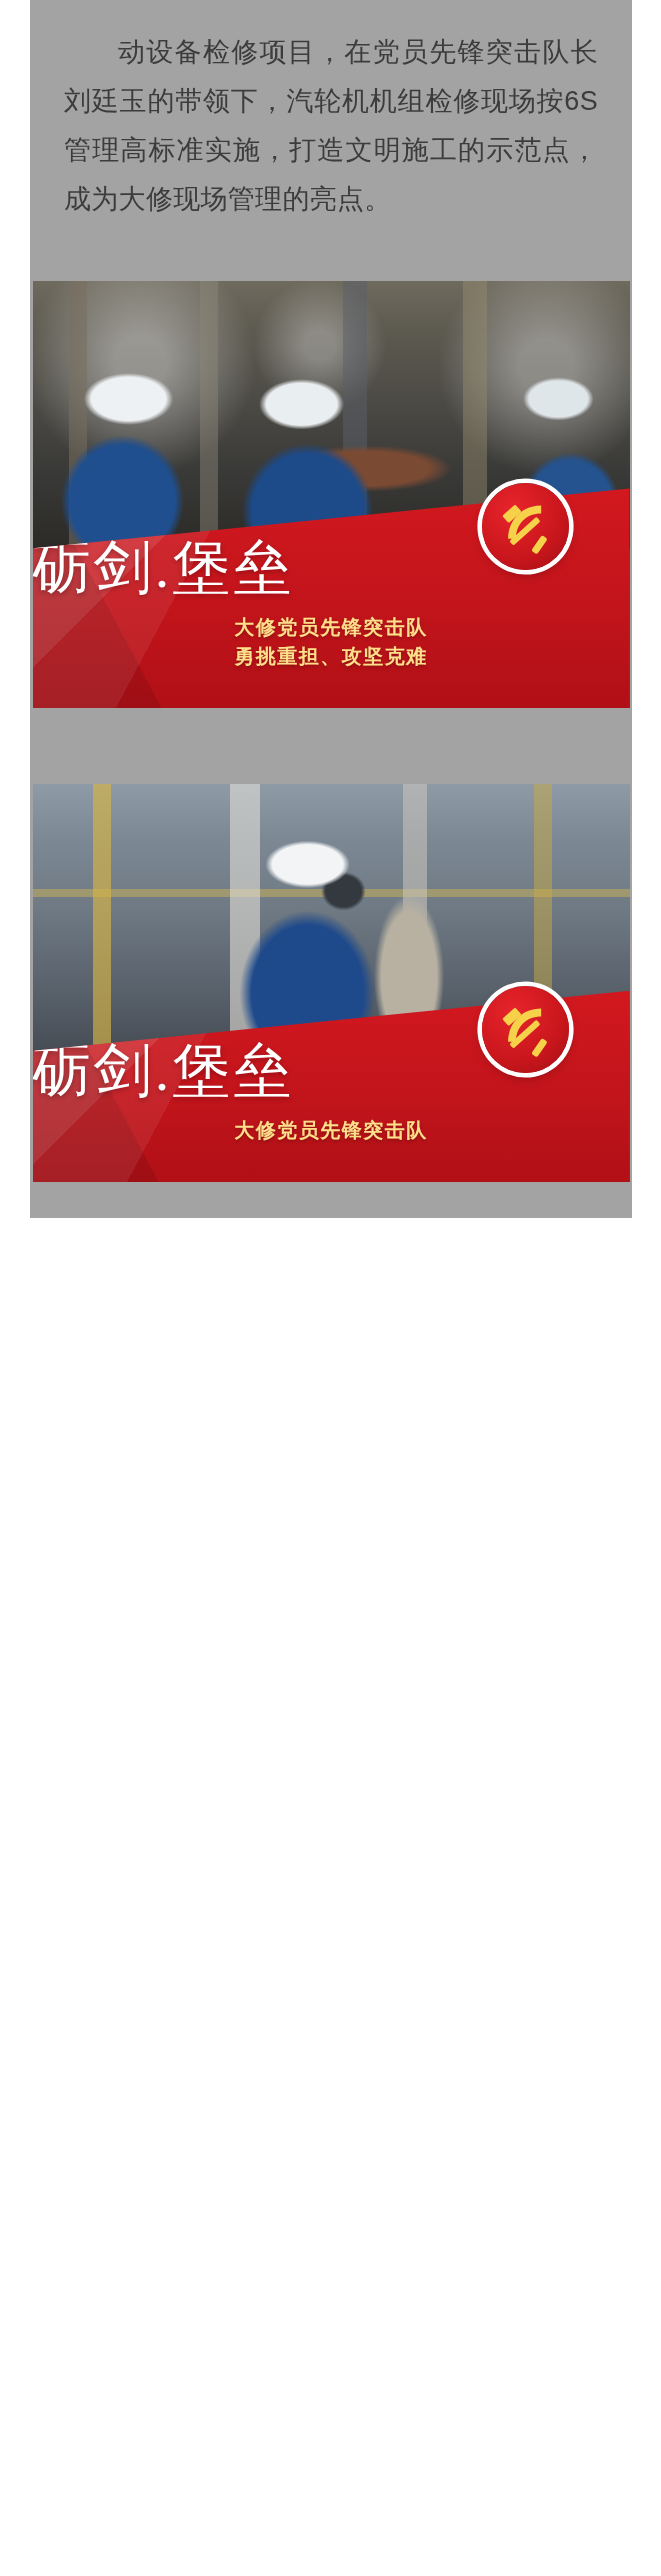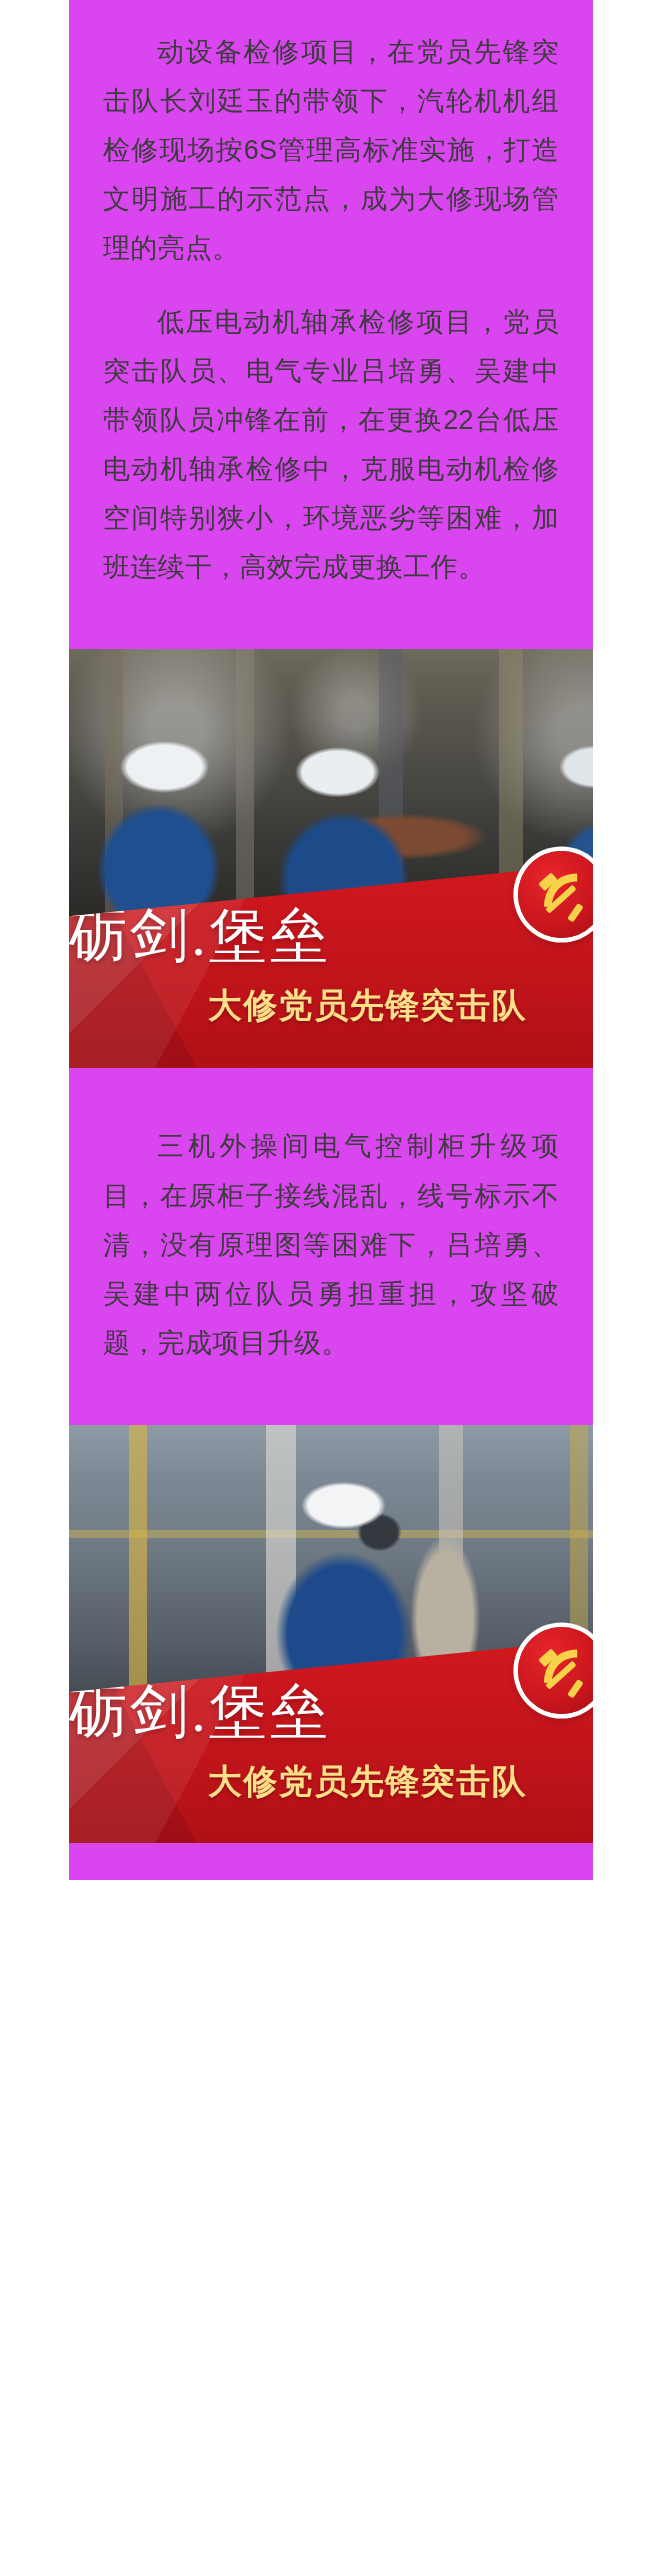--- a/index.html
+++ b/index.html
@@ -9,23 +9,23 @@
     background: #ffffff;
   }
   body {
     width: 662px;
     font-family: "Liberation Sans", "DejaVu Sans", sans-serif;
     color: #2b2b2b;
     -webkit-font-smoothing: antialiased;
   }
 
   .page {
-    width: 524px;
+    width: 602px;
     margin: 0 auto;
-    background: #d946ef;
+    background: #a3a3a3;
     position: relative;
     overflow: hidden;
   }
 
   
   .para {
     font-size: 27px;
     line-height: 1.82;
     letter-spacing: 0.3px;
     color: #3c3c3c;
@@ -156,21 +156,21 @@
     line-height: 1.08;
     margin: 0 0 13.4px 0;
     text-shadow: 0 2.1px 5.2px rgba(0,0,0,0.28);
     font-family: "Liberation Serif", "DejaVu Serif", serif;
   }
 
   .poster-sub {
     position: relative;
     text-align: center;
     color: #ffe08a;
-    font-size: 34px;
+    font-size: 20px;
     font-weight: 700;
     line-height: 1.42;
     letter-spacing: 1.5px;
     margin: 0;
     text-shadow: 0 1.5px 3.6px rgba(0,0,0,0.25);
   }
 
   
   .emblem {
     position: absolute;
@@ -187,21 +187,20 @@
 
   .spacer-sm { height: 9.3px; }
 </style>
 </head>
 <body>
 
 <div class="page">
 
   <div class="text-block">
     <p class="para">动设备检修项目，在党员先锋突击队长刘廷玉的带领下，汽轮机机组检修现场按6S管理高标准实施，打造文明施工的示范点，成为大修现场管理的亮点。</p>
-    <p class="para">低压电动机轴承检修项目，党员突击队员、电气专业吕培勇、吴建中带领队员冲锋在前，在更换22台低压电动机轴承检修中，克服电动机检修空间特别狭小，环境恶劣等困难，加班连续干，高效完成更换工作。</p>
   </div>
 
   <div class="poster">
     <div class="poster-photo">
       <div class="photo-a"></div>
     </div>
 
     <div class="emblem">
       <svg viewBox="0 0 100 100" aria-hidden="true">
         <g fill="#f6d24a">
@@ -211,25 +210,25 @@
 
           <path d="M68 26 C 46 26, 30 42, 30 64 L 39 64 C 39 47, 51 35, 68 35 Z"></path>
           <rect x="62" y="60" width="8" height="22" rx="3" transform="rotate(35 66 71)"></rect>
         </g>
       </svg>
     </div>
 
     <div class="poster-red">
       <h2 class="poster-title">砺剑.堡垒</h2>
       <p class="poster-sub">大修党员先锋突击队</p>
+      <p class="poster-sub">勇挑重担、攻坚克难</p>
     </div>
   </div>
 
   <div class="text-block">
-    <p class="para">三机外操间电气控制柜升级项目，在原柜子接线混乱，线号标示不清，没有原理图等困难下，吕培勇、吴建中两位队员勇担重担，攻坚破题，完成项目升级。</p>
   </div>
 
   <div class="poster">
     <div class="poster-photo">
       <div class="photo-b"></div>
     </div>
 
     <div class="emblem">
       <svg viewBox="0 0 100 100" aria-hidden="true">
         <g fill="#f6d24a">

